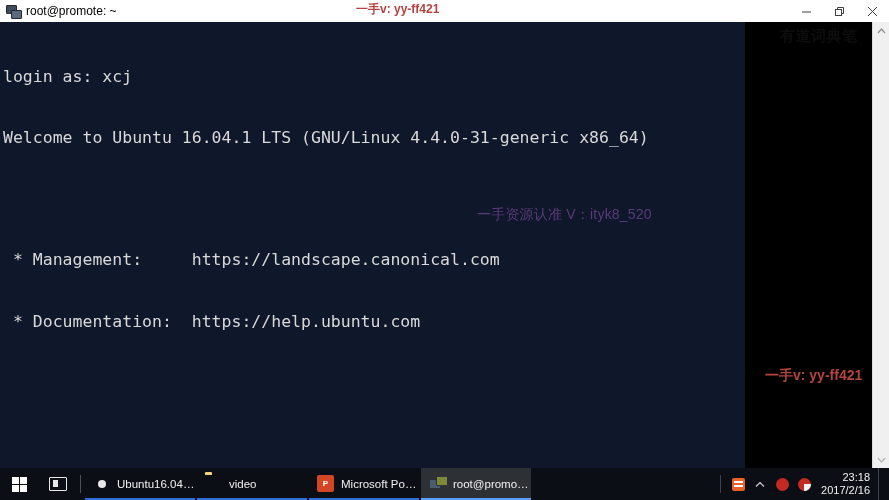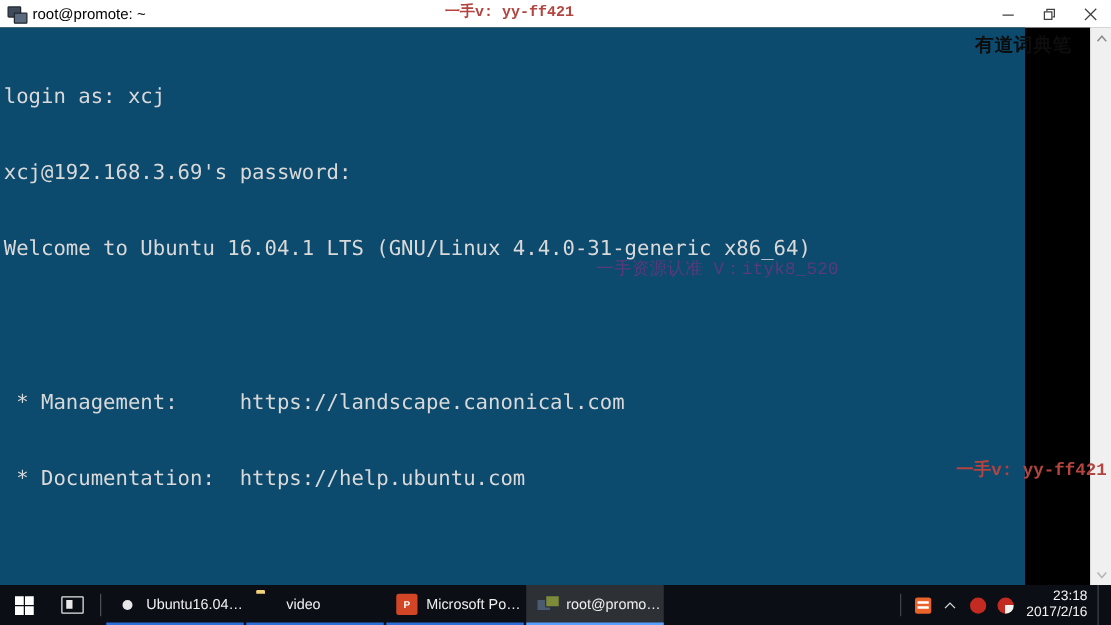--- a/index.html
+++ b/index.html
@@ -93,23 +93,23 @@
     justify-content: center;
     background: transparent;
   }
   .winbtn svg { display: block; }
 
   
   #terminal {
     position: absolute;
     left: 0;
     top: 22px;
-    width: 820px;
+    width: 745px;
     height: 446px;
-    background: #0c4a6e;
+    background: #0f172a;
     overflow: hidden;
     padding: 0;
   }
   #term-text {
     font-family: "DejaVu Sans Mono", "Liberation Mono", monospace;
     font-size: 16.5px;
     line-height: 20.4px;
     color: #d9d9d9;
     white-space: pre;
     padding: 4px 0 0 3px;
@@ -148,21 +148,21 @@
     height: 412px;
     background: #f0f0f0;
   }
 
   
   .wm {
     position: absolute;
     white-space: nowrap;
     user-select: none;
     pointer-events: none;
-    font-family: Liberation Mono, monospace;
+    font-family: Liberation Sans, sans-serif;
   }
   #wm-top {
     left: 356px;
     top: 1px;
     font-size: 12px;
     color: #b3443f;
     font-weight: bold;
   }
   #wm-topright {
     left: 780px;
@@ -470,21 +470,20 @@
           <line x1="1" y1="1" x2="10" y2="10" stroke="#404040" stroke-width="1"></line>
           <line x1="10" y1="1" x2="1" y2="10" stroke="#404040" stroke-width="1"></line>
         </svg>
       </div>
     </div>
   </div>
 
   <div id="terminal">
     <div id="term-text">
       <span class="term-line">login as: xcj</span>
-      <span class="term-line">xcj@192.168.3.69's password:</span>
       <span class="term-line">Welcome to Ubuntu 16.04.1 LTS (GNU/Linux 4.4.0-31-generic x86_64)</span>
       <span class="term-line"></span>
       <span class="term-line"> * Management:     https://landscape.canonical.com</span>
       <span class="term-line"> * Documentation:  https://help.ubuntu.com</span>
       
       
       
       
     </div>
   </div>

